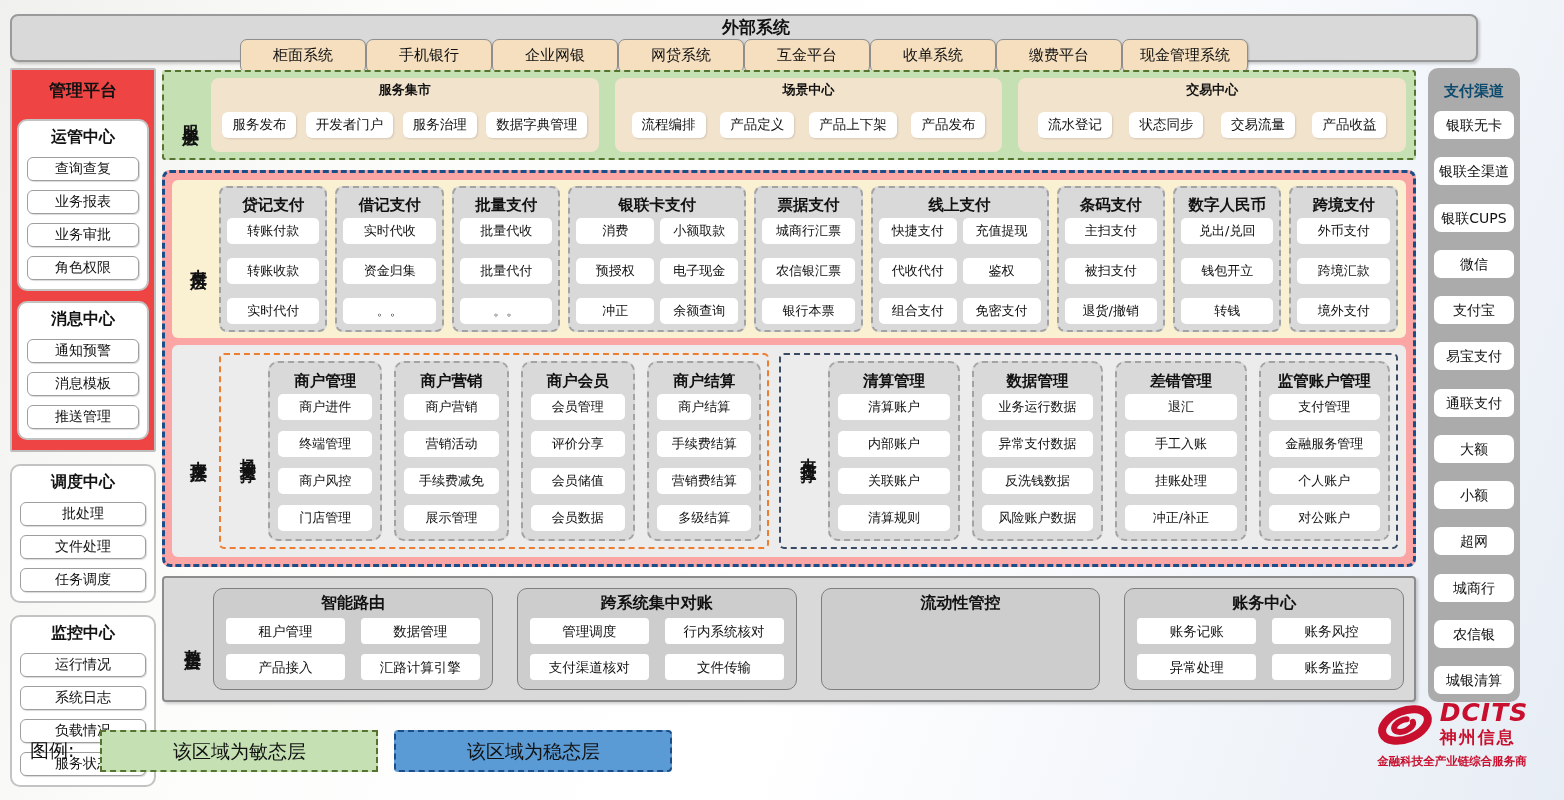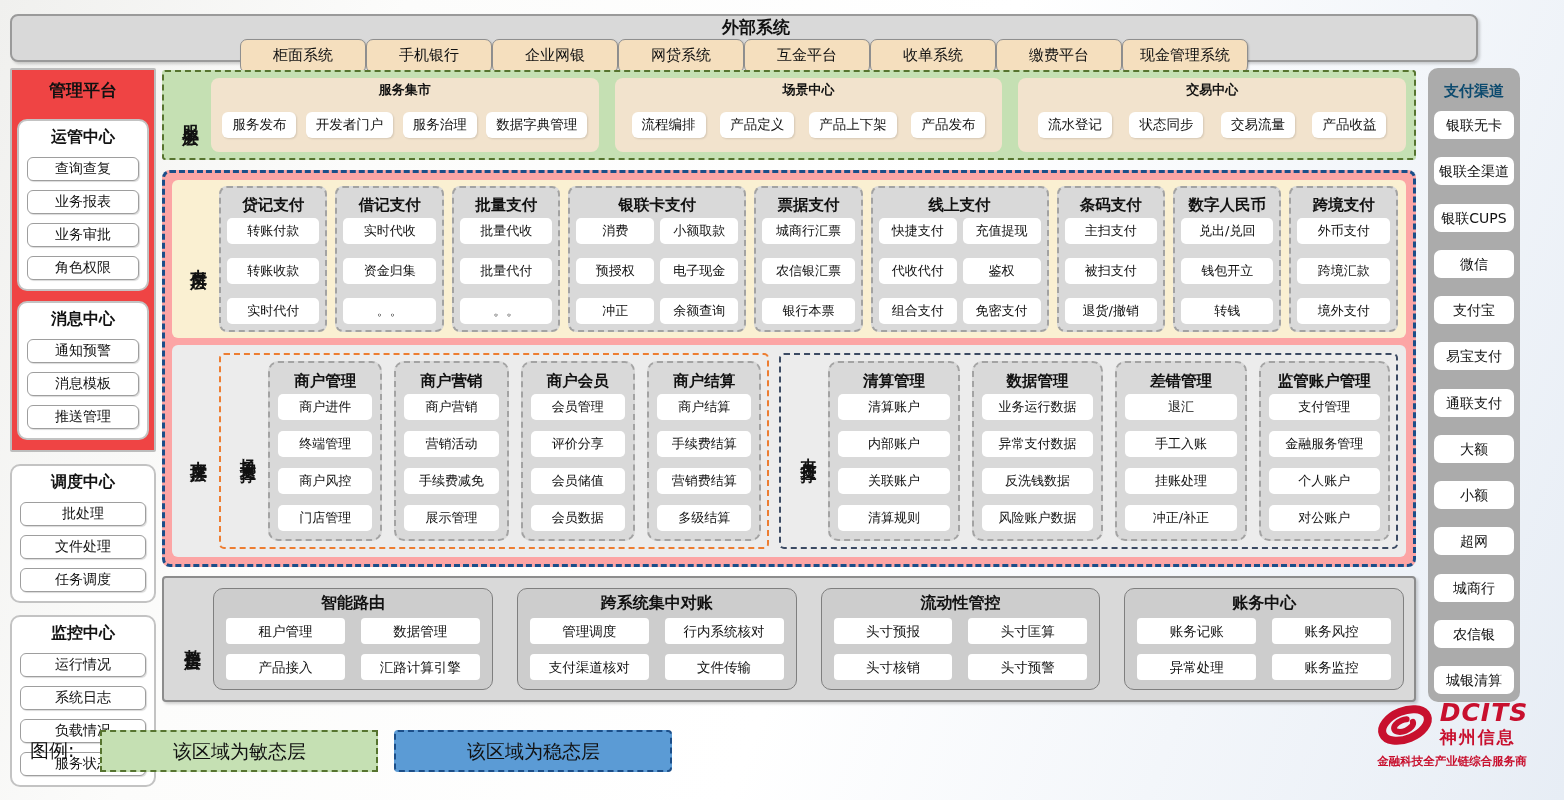--- a/index.html
+++ b/index.html
@@ -431,27 +431,20 @@
           <div class="int-items">
 
           <div class="white-btn int">管理调度</div>
             <div class="white-btn int">行内系统核对</div>
             <div class="white-btn int">支付渠道核对</div>
             <div class="white-btn int">文件传输</div>
           </div>
         </div>
         <div class="int-group">
           <div class="int-title">流动性管控</div>
-          <div class="int-items">
-
-          <div class="white-btn int">头寸预报</div>
-            <div class="white-btn int">头寸匡算</div>
-            <div class="white-btn int">头寸核销</div>
-            <div class="white-btn int">头寸预警</div>
-          </div>
         </div>
         <div class="int-group">
           <div class="int-title">账务中心</div>
           <div class="int-items">
 
           <div class="white-btn int">账务记账</div>
             <div class="white-btn int">账务风控</div>
             <div class="white-btn int">异常处理</div>
             <div class="white-btn int">账务监控</div>
           </div>

